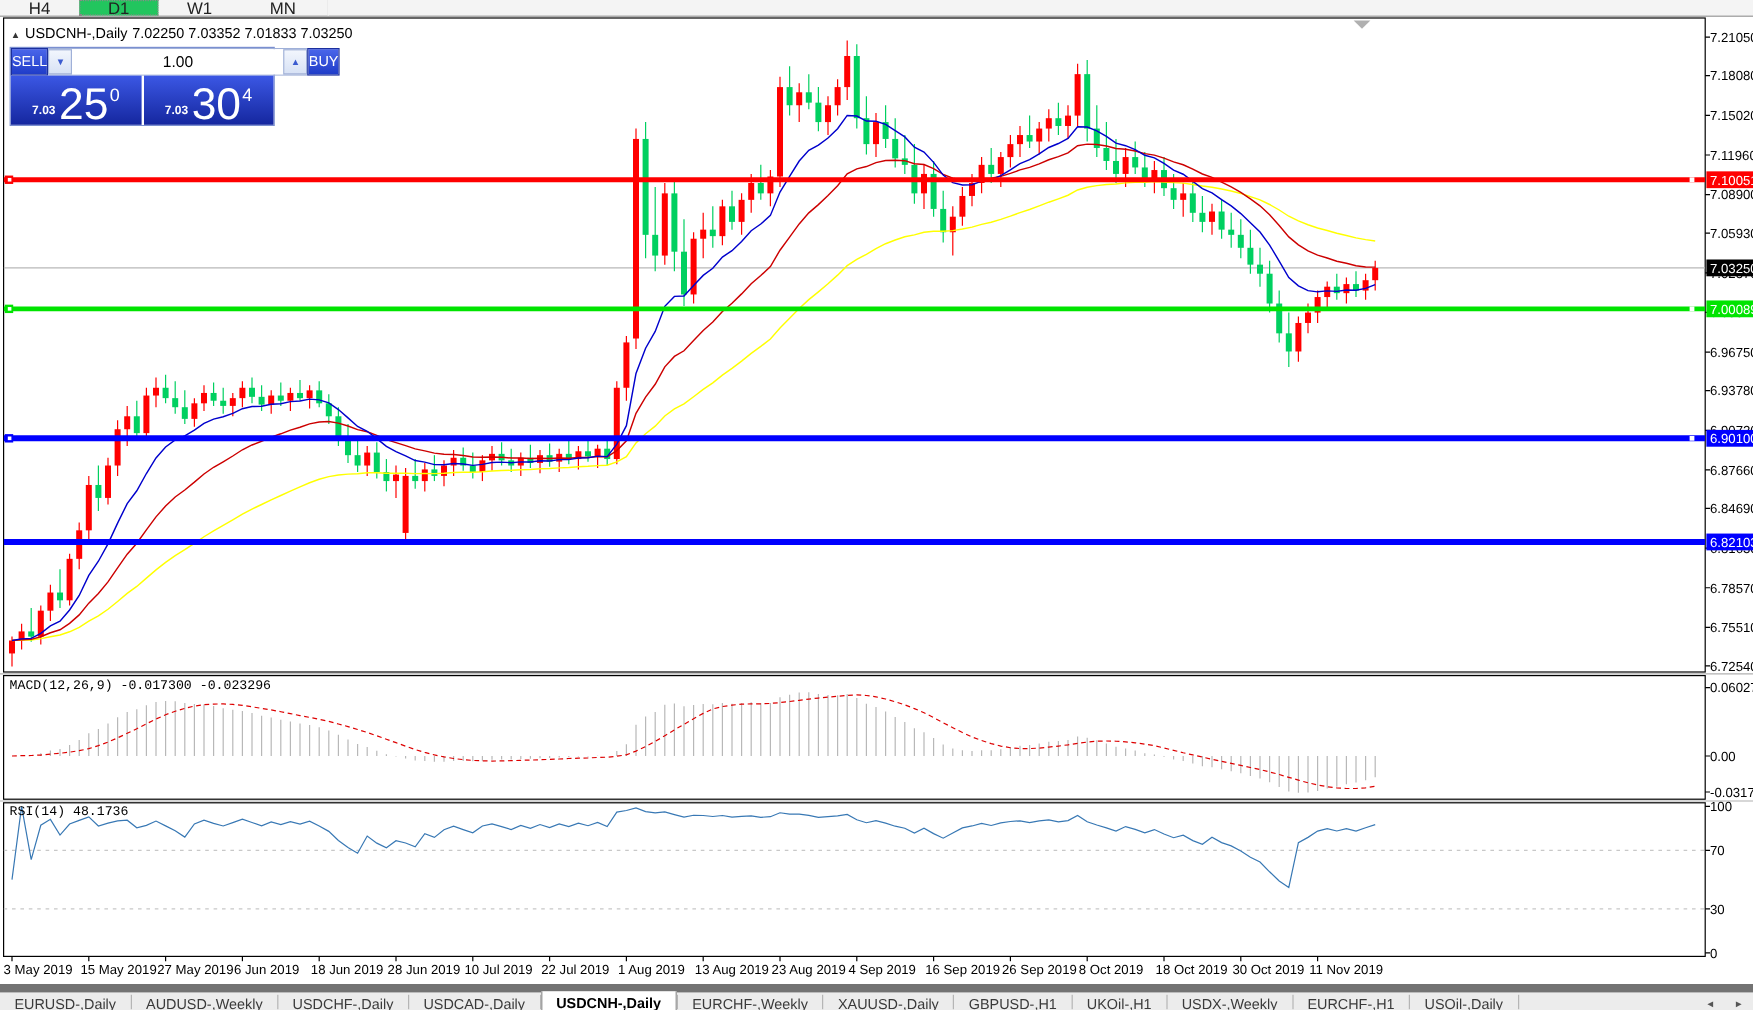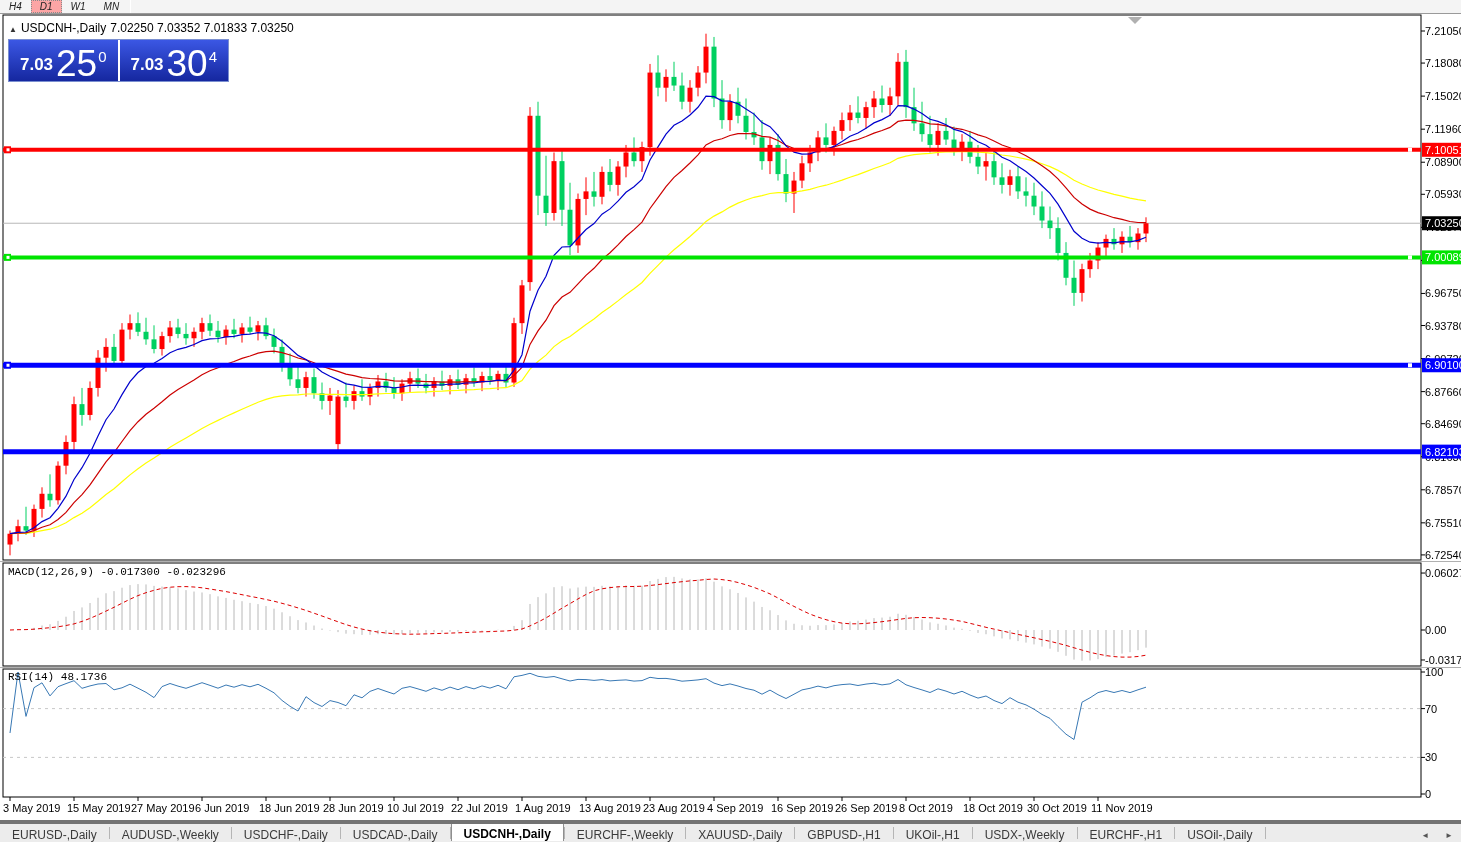--- a/index.html
+++ b/index.html
@@ -2,23 +2,23 @@
 <html><head>
 <meta charset="utf-8">
 <style>
   * { margin:0; padding:0; box-sizing:border-box; }
   html,body { width:1461px; height:842px; overflow:hidden; background:#ffffff;
               font-family:"Liberation Sans", sans-serif; position:relative; }
   
   #toolbar { position:absolute; top:0; left:0; right:0; height:14px;
              background:#f4f4f4; border-bottom:1px solid #9a9a9a;
              display:flex; align-items:stretch; }
-  .tf { font-size:10px; line-height:12px; padding:0 8px; color:#222;
-        background:transparent; border:1px solid transparent; cursor:default;font-style:italic; }
-  .tf.active { background:#fca5a5; border:1px dotted #8a8a8a; }
+  .tf { font-size:14px; line-height:12px; padding:0 23px; color:#222;
+        background:transparent; border:1px solid transparent; cursor:default; }
+  .tf.active { background:#22c55e; border:1px dotted #8a8a8a; }
   .tb-sep { width:1px; background:#bdbdbd; border-right:1px solid #ffffff; margin:0 2px; }
   
   #chart-svg { position:absolute; left:0; top:0; }
   
   .chart-title { position:absolute; left:9px; top:21px; font-size:12px; color:#000;
                  white-space:nowrap; }
   .chart-title .arr { font-size:8px; color:#333; margin-right:4px; }
   .chart-title .vals { margin-left:4px; }
   .panel-label { position:absolute; font-size:11px; color:#000; white-space:nowrap;font-family:Liberation Mono, monospace; }
   #macd-label { left:8px; top:566px; }
@@ -29,26 +29,26 @@
   .tw-top { display:flex; height:23px; }
   .tw-btn { width:54px; color:#fff; font-size:12px; line-height:21px; text-align:center;
             background:linear-gradient(#4a66ea,#1f3cc8); border:1px solid #1b2f9e; cursor:pointer; }
   .tw-spin { flex:1; display:flex; border-top:1px solid #9fb0d8; border-bottom:1px solid #9fb0d8; }
   .tw-step { width:20px; background:linear-gradient(#f2f6fd,#d8e2f5); border:1px solid #9fb0d8;
              font-size:8px; color:#3b5bd0; cursor:pointer; }
   .tw-vol { flex:1; border:none; outline:none; text-align:center; font-size:13px; color:#000; }
   .tw-prices { display:flex; gap:2px; background:#fff; }
   .tw-price { flex:1; height:41px; background:linear-gradient(#3b57e4,#15279f); color:#fff;
               display:flex; align-items:flex-end; justify-content:center; cursor:pointer; }
-  .tw-price .pfx { font-size:17px; font-weight:700; margin:0 3px 6px 0; }
+  .tw-price .pfx { font-size:10px; font-weight:700; margin:0 3px 6px 0; }
   .tw-price .big { font-size:37px; line-height:34px; font-weight:400;margin-top:40px; }
   .tw-price .sup { font-size:15px; margin:0 0 16px 1px; }
   
   #tabbar { position:absolute; left:0; right:0; top:820px; height:22px; background:#ececec;
-            border-top:4px solid #737373; display:flex; align-items:center; font-size:12px; }
+            border-top:7px solid #737373; display:flex; align-items:flex-start; font-size:12px; }
   .tab { padding:3px 12px 0 12px; color:#3a3a3a; white-space:nowrap; cursor:pointer; }
   .tab.active { background:#ffffff; color:#000; font-weight:700;
                 border-left:1px solid #8f8f8f; border-right:1px solid #8f8f8f; margin-top:-1px; }
   .tab-sep { width:1px; height:12px; background:#b5b5b5; align-self:center; }
   #tab-spacer { flex:1; }
   .tab-arrow { font-size:8px; color:#555; padding:5px 8px 0 8px; cursor:pointer; }
 </style>
 </head>
 <body>
 
@@ -644,20 +644,29 @@
     <g>
       <polygon points="1128,17 1142,17 1135,24" fill="#b0b0b0"></polygon>
     </g>
   </svg>
 
 <div class="chart-title">
   <span class="arr">▲</span><span>USDCNH-,Daily</span><span class="vals">7.02250 7.03352 7.01833 7.03250</span>
 </div>
 
 <div id="trade-widget">
+  <div class="tw-top">
+    <div class="tw-btn">SELL</div>
+    <div class="tw-spin">
+      <button class="tw-step">▼</button>
+      <input class="tw-vol" value="1.00" style="">
+      <button class="tw-step">▲</button>
+    </div>
+    <div class="tw-btn">BUY</div>
+  </div>
   <div class="tw-prices">
     <div class="tw-price">
       <span class="pfx">7.03</span>
       <span class="big">25</span>
       <span class="sup">0</span>
     </div>
     <div class="tw-price">
       <span class="pfx">7.03</span>
       <span class="big">30</span>
       <span class="sup">4</span>

